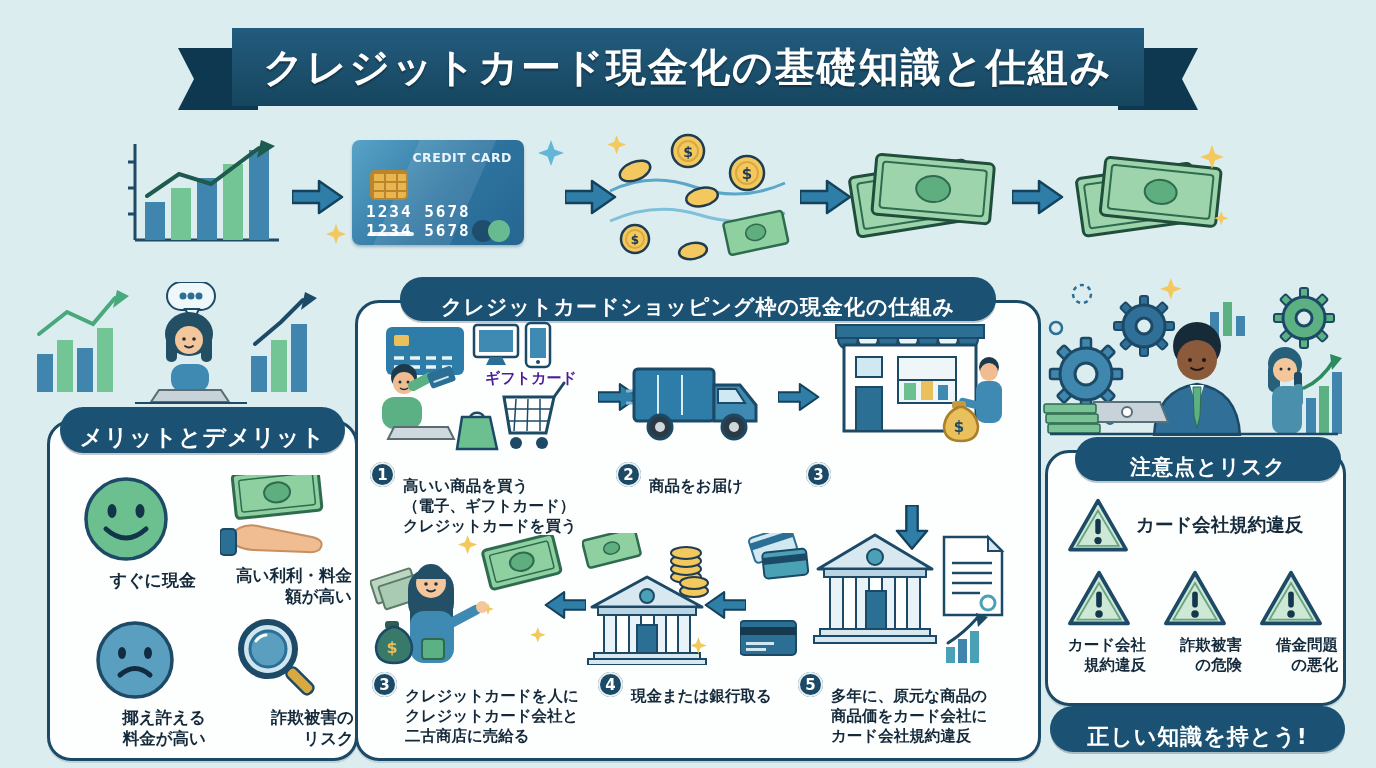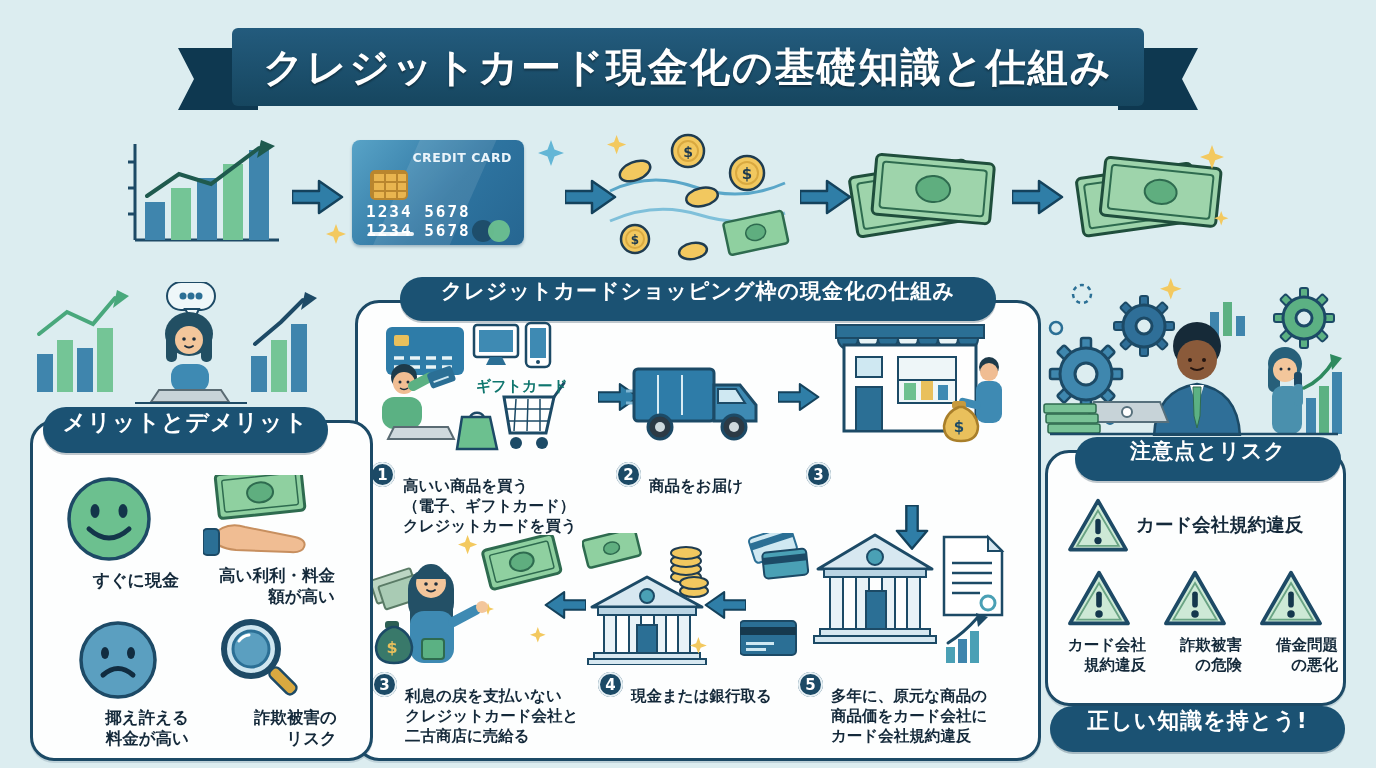--- a/index.html
+++ b/index.html
@@ -10,48 +10,48 @@
     color:#16324a;
   }
   .abs{position:absolute;}
   .panel{
     position:absolute;background:#fdfefe;
     border:3.5px solid #1c4a66;border-radius:24px;
     box-shadow:0 2px 0 rgba(20,60,90,.15);
   }
   .pill{
     position:absolute;background:#1b5273;color:#fff;
-    border-radius:999px;display:flex;align-items:flex-start;justify-content:center;
+    border-radius:999px;display:flex;align-items:flex-end;justify-content:center;
     font-weight:bold;box-shadow:0 2px 0 rgba(10,40,60,.25);
     letter-spacing:1px;white-space:nowrap;
   }
   .ribbon-band{
     position:absolute;left:232px;top:28px;width:912px;height:78px;
     background:linear-gradient(#235b7d,#16465f);
-    border-radius:6px;display:flex;align-items:center;justify-content:center;z-index:2;
+    border-radius:0;display:flex;align-items:center;justify-content:center;z-index:2;
   }
   .ribbon-tail{position:absolute;top:48px;width:80px;height:62px;background:#0e3850;z-index:1;}
   .ribbon-tail.left{left:178px;clip-path:polygon(0 0,100% 0,100% 100%,0 100%,20% 50%);}
   .ribbon-tail.right{left:1118px;clip-path:polygon(0 0,100% 0,80% 50%,100% 100%,0 100%);}
   .banner-title{
     font-size:40px;font-weight:bold;color:#ffffff;letter-spacing:2px;
     text-shadow:0 2px 2px rgba(0,0,0,.35);
   }
   .step{position:absolute;display:flex;gap:8px;align-items:flex-start;}
   .step-num{
     width:25px;height:25px;border-radius:50%;background:#1c4a66;color:#fff;
     font-weight:bold;font-size:15px;display:flex;align-items:center;justify-content:center;
     flex:none;margin-top:1px;box-shadow:0 0 0 2px #e8f1f5 inset;
   }
   .step-text{font-weight:bold;font-size:15.5px;line-height:1.28;color:#14293a;white-space:pre-line;margin-top:16px;}
   .item-label{
     position:absolute;font-weight:bold;text-align:right;white-space:pre-line;
     color:#14293a;line-height:1.3;
   }
-  .gift-label{position:absolute;font-weight:bold;font-size:15px;color:#0f766e;margin-top:8px;}
+  .gift-label{position:absolute;font-weight:bold;font-size:15px;color:#4c1d95;text-align:center;}
   .cc{
     position:absolute;left:352px;top:140px;width:172px;height:105px;border-radius:8px;
     background:linear-gradient(130deg,#58a3c7,#2e74a0 55%,#266691);overflow:hidden;
     box-shadow:0 2px 3px rgba(20,60,90,.3);
   }
   .cc .sheen{position:absolute;left:40px;top:-30px;width:70px;height:200px;background:#fff;opacity:.10;transform:rotate(24deg);}
   .cc .chip{position:absolute;left:18px;top:30px;width:34px;height:26px;border-radius:5px;background:#e9b54f;border:2px solid #b9862e;
     background-image:linear-gradient(#b9862e 2px,transparent 2px),linear-gradient(90deg,#b9862e 2px,transparent 2px);
     background-size:12px 9px;}
   .cc .label{position:absolute;right:12px;top:10px;font-size:12.5px;font-weight:bold;color:#eaf4fa;letter-spacing:.5px;}
@@ -501,37 +501,37 @@
       <rect x="0" y="22" width="9" height="16" fill="#4aa0b5"></rect>
       <rect x="12" y="14" width="9" height="24" fill="#3f85ad"></rect>
       <rect x="24" y="6" width="9" height="32" fill="#4aa0b5"></rect>
       <path d="M2,18 q16,-10 30,-26" fill="none" stroke="#1c4a66" stroke-width="3" stroke-linecap="round"></path>
       <polygon points="30,-12 42,-8 32,2" fill="#1c4a66"></polygon>
     </g>
   </svg>
 
   <div class="step" style="left:14px;top:368px;width:240px;">
     <div class="step-num">3</div>
-    <div class="step-text">利息の戻を支払いない
+    <div class="step-text">クレジットカードを人に
 クレジットカード会社と
 二古商店に売給る</div>
   </div>
   <div class="step" style="left:240px;top:368px;width:205px;">
     <div class="step-num">4</div>
     <div class="step-text">現金または銀行取る</div>
   </div>
   <div class="step" style="left:440px;top:368px;width:235px;">
     <div class="step-num">5</div>
     <div class="step-text">多年に、原元な商品の
 商品価をカード会社に
 カード会社規約違反</div>
   </div>
 </div>
 
-<div class="panel" style="left:30px;top:420px;width:305px;height:335px;padding-left:32px;">
+<div class="panel" style="left:47px;top:420px;width:305px;height:335px;">
   <div class="pill" style="left:10px;top:-16px;width:285px;height:46px;font-size:23px;">
     <span>メリットとデメリット</span>
   </div>
 
   <svg class="abs" style="left:32px;top:52px" width="88" height="88" viewBox="0 0 88 88">
     <circle cx="44" cy="44" r="40" fill="#6cc08f" stroke="#1d4a66" stroke-width="3.5"></circle>
     <ellipse cx="30" cy="36" rx="4.5" ry="7" fill="#13354a"></ellipse>
     <ellipse cx="58" cy="36" rx="4.5" ry="7" fill="#13354a"></ellipse>
     <path d="M24,54 q20,18 40,0" stroke="#13354a" stroke-width="5" fill="none" stroke-linecap="round"></path>
   </svg>

